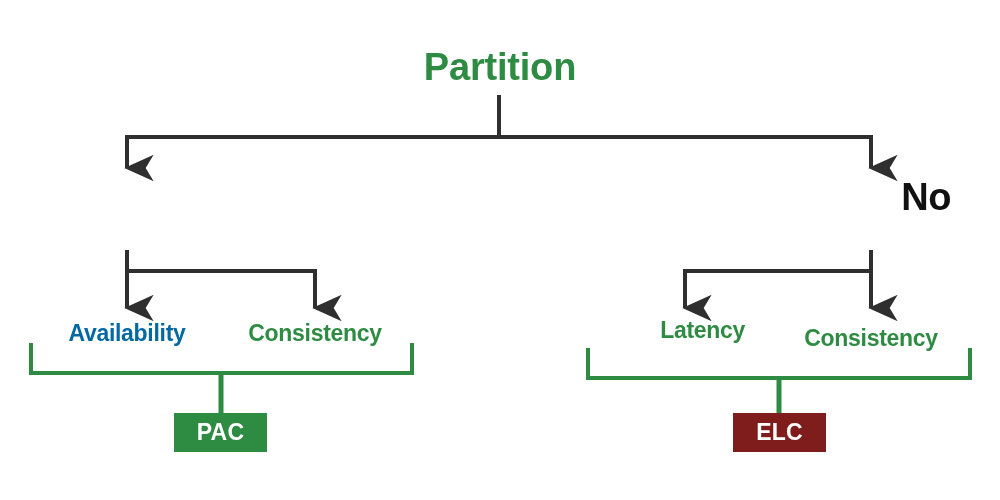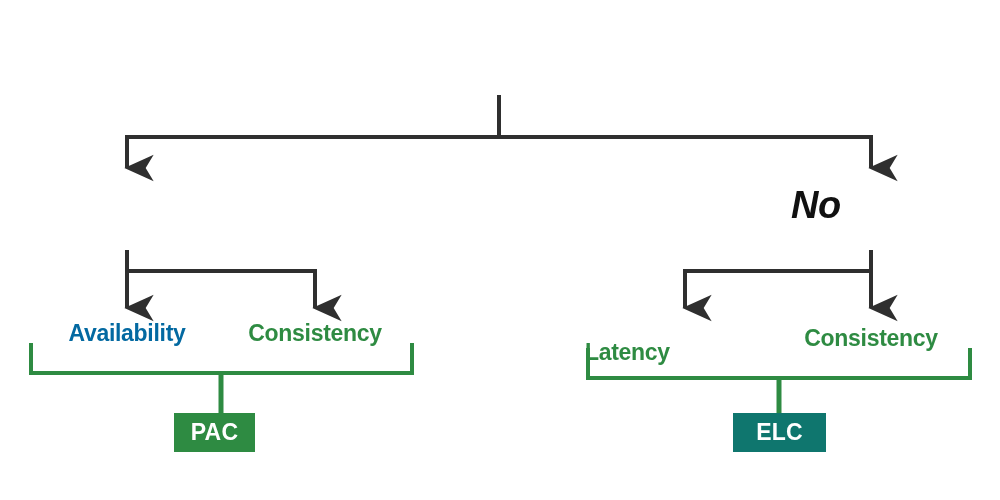--- a/index.html
+++ b/index.html
@@ -116,29 +116,30 @@
       <path d="M 31 343 L 31 373 L 412 373 L 412 343" fill="none" stroke="#2e8b42" stroke-width="4"></path>
       <line x1="221" y1="373" x2="221" y2="413" stroke="#2e8b42" stroke-width="5"></line>
     </g>
 
     <g>
       <path d="M 588 348 L 588 378 L 970 378 L 970 348" fill="none" stroke="#2e8b42" stroke-width="4"></path>
       <line x1="779" y1="378" x2="779" y2="413" stroke="#2e8b42" stroke-width="5"></line>
     </g>
   </svg>
 
+  <div class="node-text root-label" style="left:0; top:48px; width:1000px; text-align:center; color:#2e8b42;">Partition</div>
 
 
-  <div class="node-text branch-label" style="left:791px; top:186px; width:160px; text-align:left;font-style:italic;">No</div>
+  <div class="node-text branch-label" style="left:791px; top:178px; width:160px; text-align:right;">No</div>
 
   <div class="node-text leaf-label" style="left:27px; top:322px; width:200px; text-align:center; color:#0369a1;">Availability</div>
 
   <div class="node-text leaf-label" style="left:215px; top:322px; width:200px; text-align:center; color:#2e8b42;">Consistency</div>
 
-  <div class="node-text leaf-label" style="left:585px; top:341px; width:160px; text-align:left; color:#2e8b42;">Latency</div>
+  <div class="node-text leaf-label" style="left:585px; top:319px; width:160px; text-align:right; color:#2e8b42;">Latency</div>
 
   <div class="node-text leaf-label" style="left:771px; top:327px; width:200px; text-align:center; color:#2e8b42;">Consistency</div>
 
-  <div class="badge-box" style="left:174px; top:413px; width:81px; height:39px; background:#2e8b42;">PAC</div>
+  <div class="badge-box" style="left:174px; top:413px; width:93px; height:39px; background:#2e8b42;">PAC</div>
 
-  <div class="badge-box" style="left:733px; top:413px; width:93px; height:39px; background:#0f766e;">ELC</div>
+  <div class="badge-box" style="left:733px; top:413px; width:93px; height:39px; background:#7f1d1d;">ELC</div>
 
 </div>
 
 </body></html>

